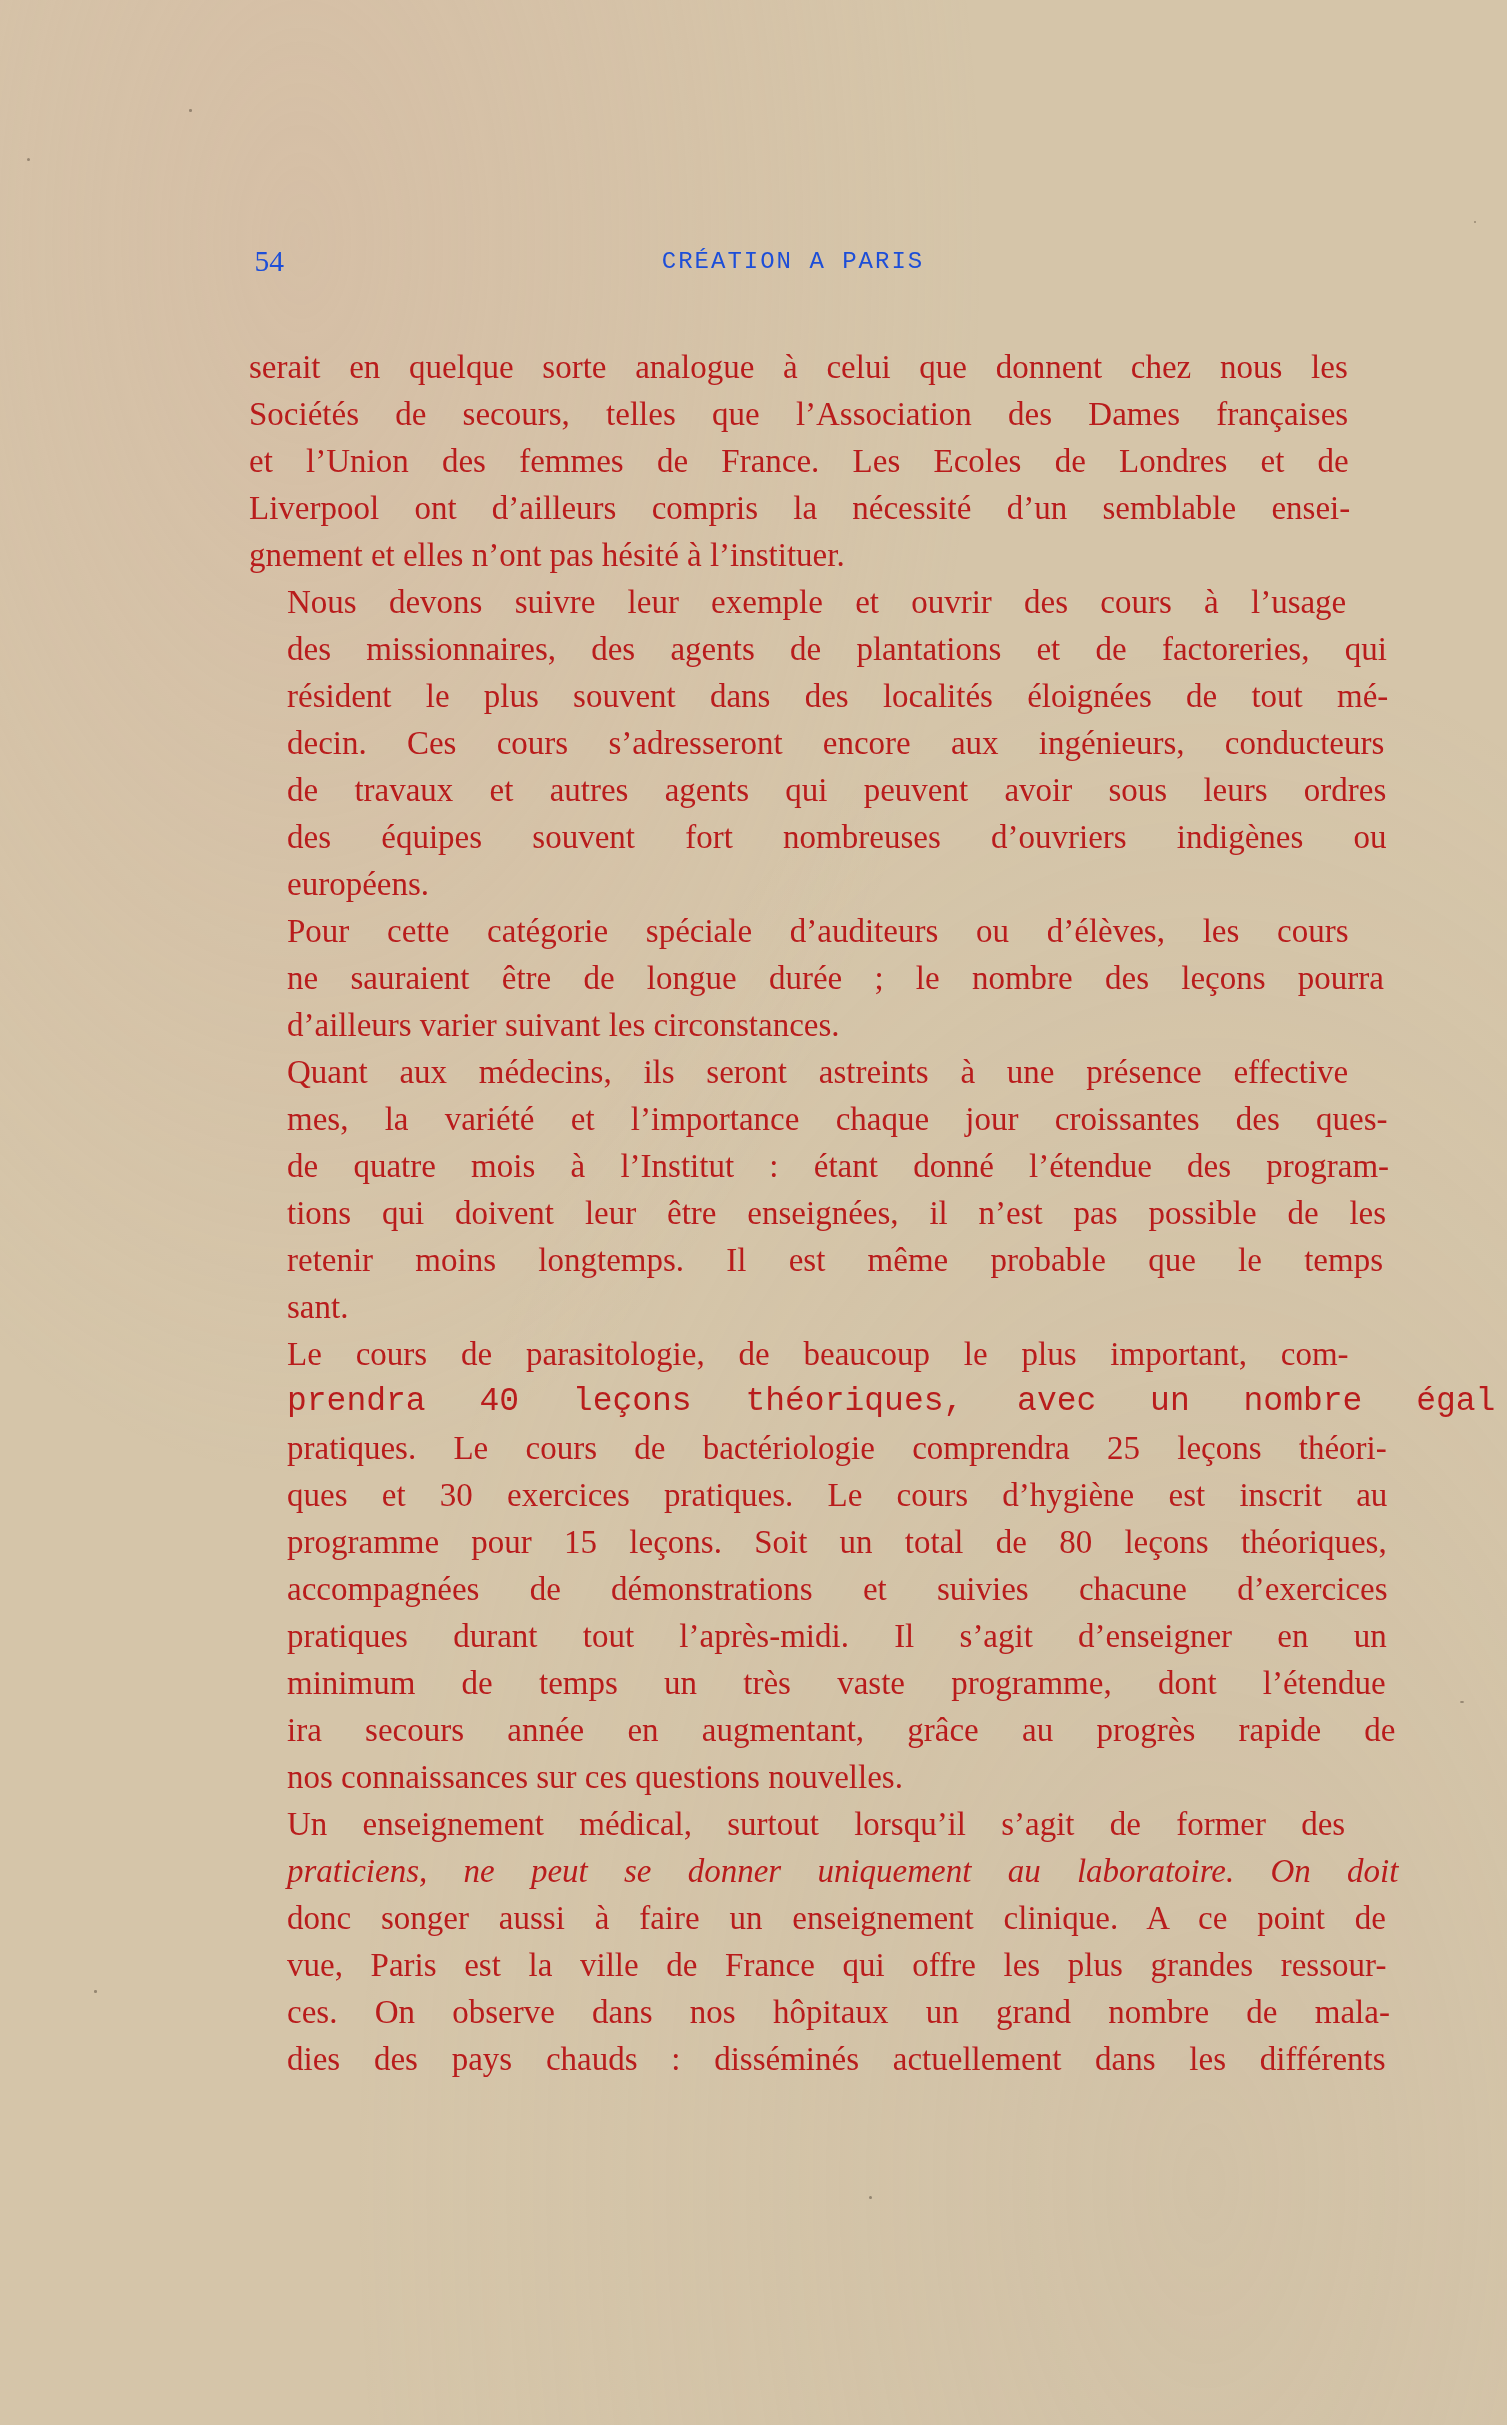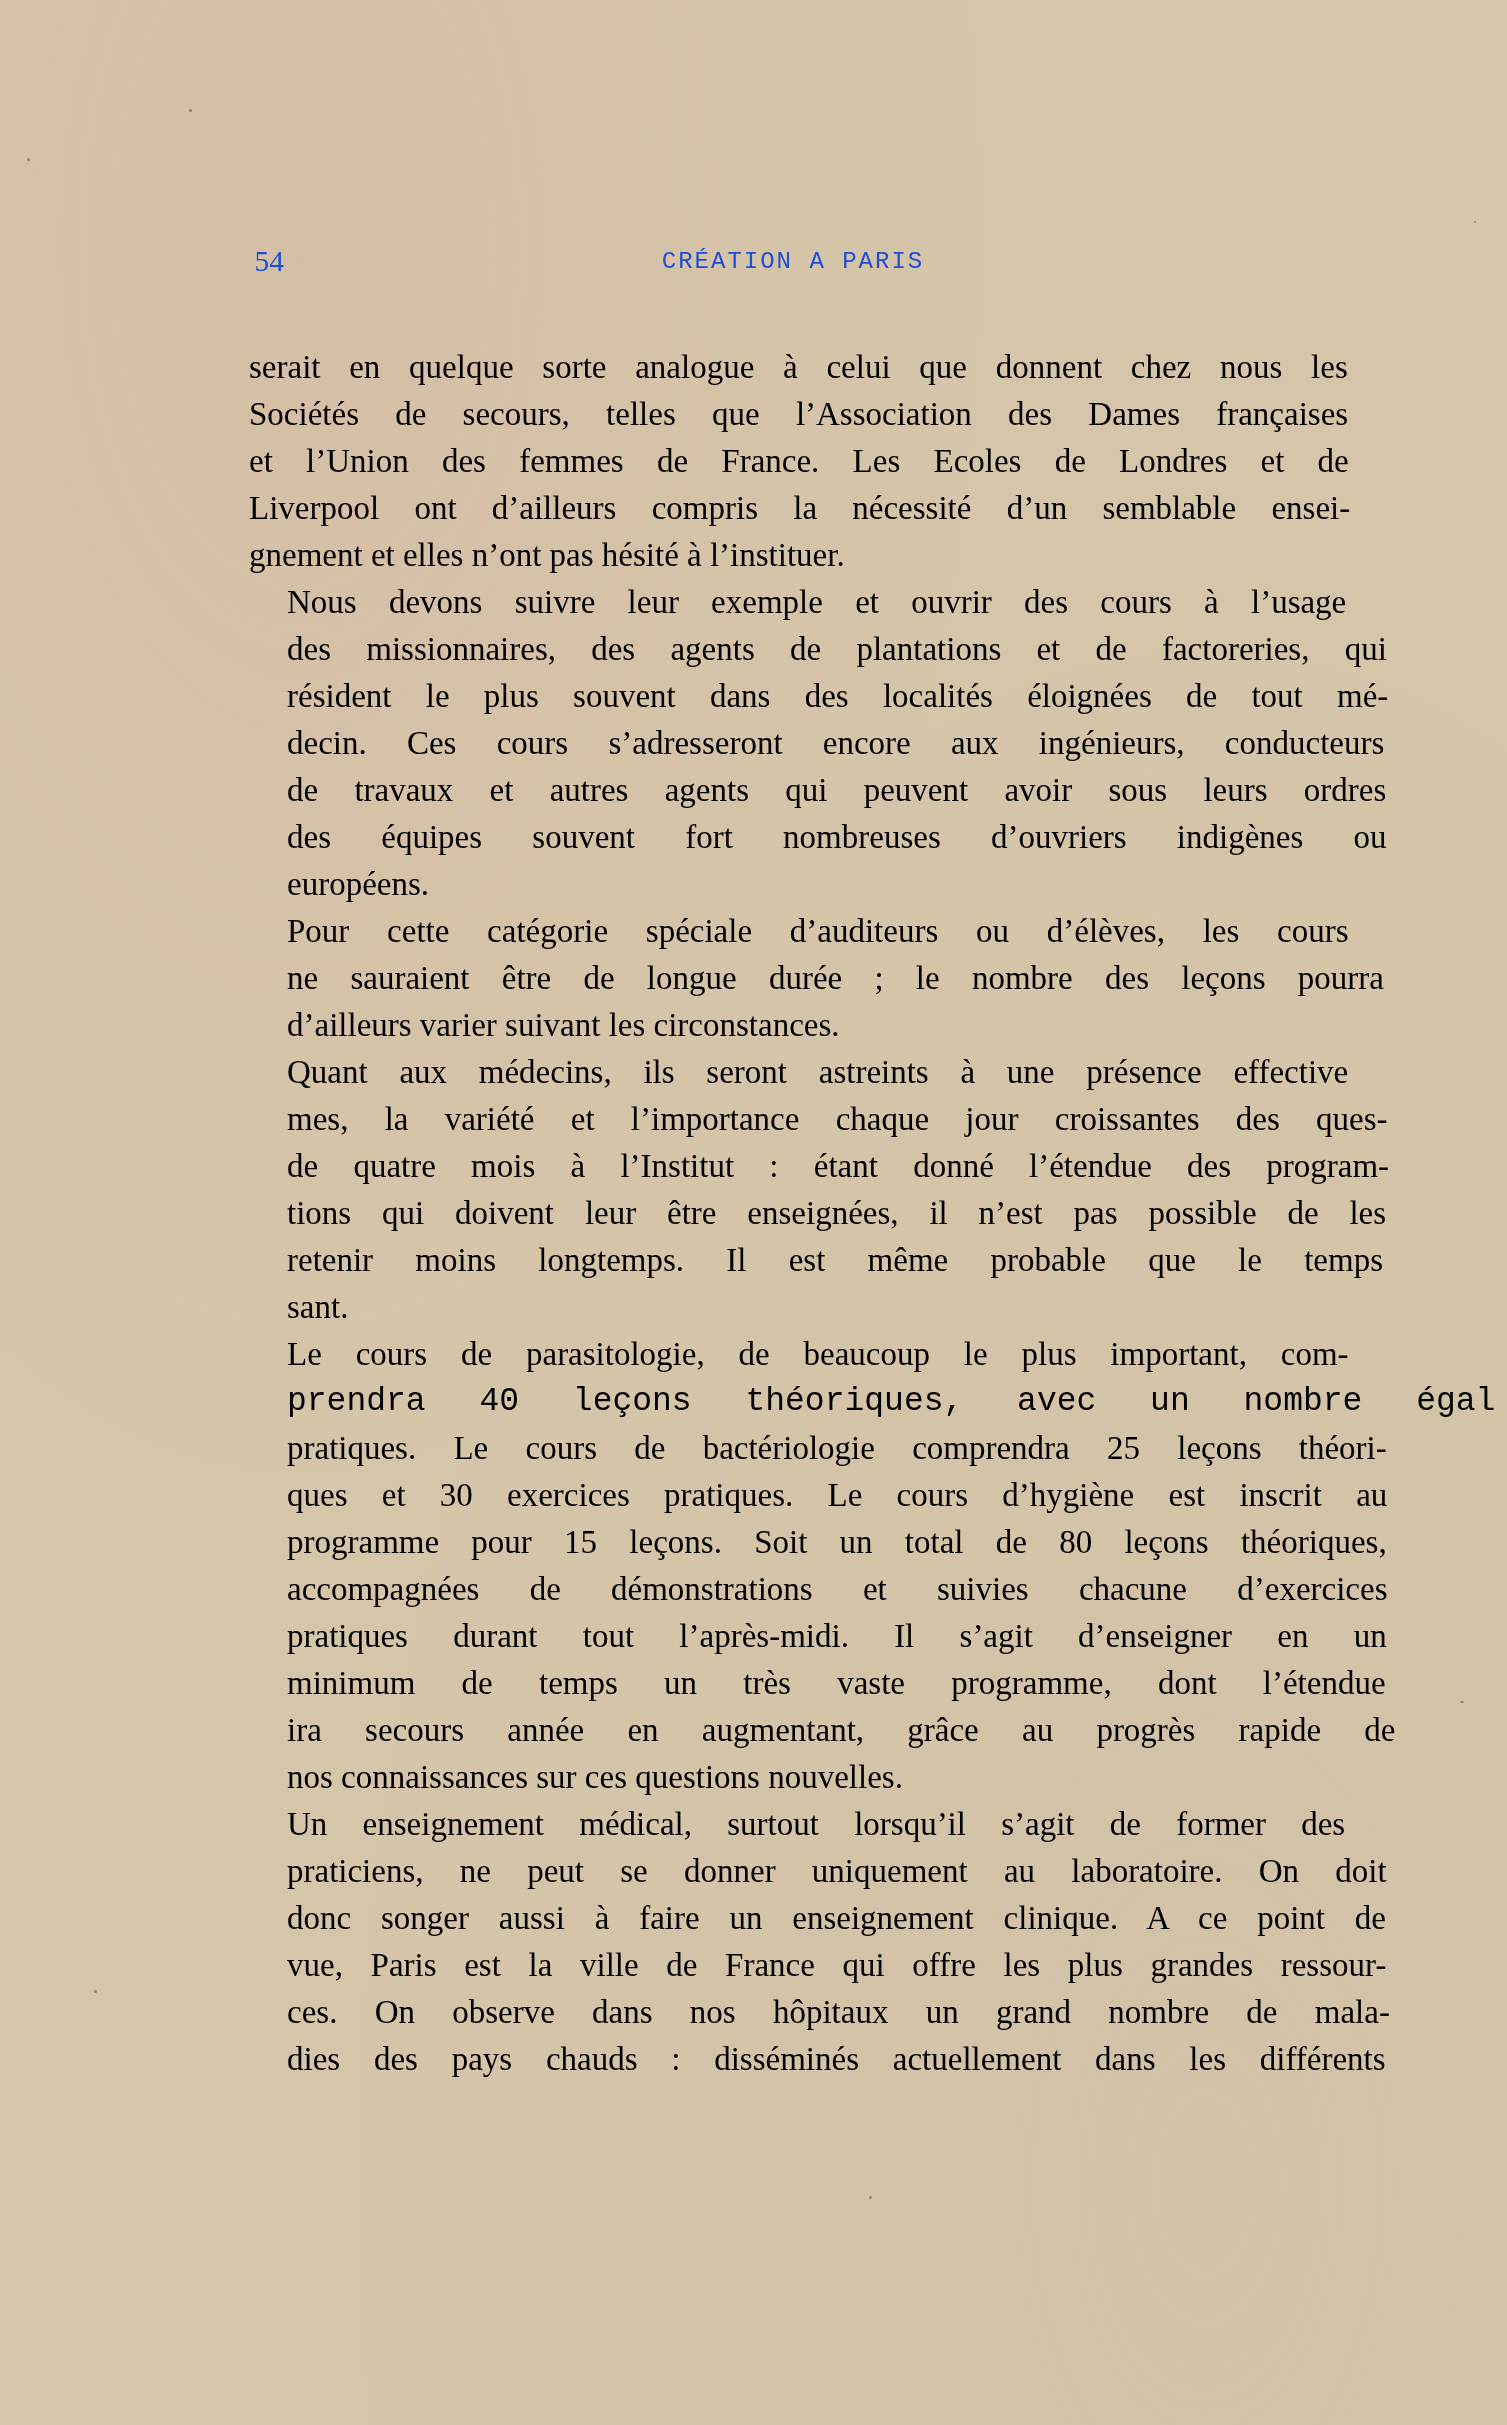--- a/index.html
+++ b/index.html
@@ -45,21 +45,21 @@
       letter-spacing: 2px;
       font-size: 24px;
       transform: translateX(-12px);
       font-family: Liberation Mono, monospace;
     }
     .body-text {
       margin-top: 59px;
       font-size: 33px;
       line-height: 47px;
       text-align: justify;
-      color: #000000;
+      color: #b91c1c;
       hyphens: none;
     }
     .para {
       margin: 0;
       text-indent: 0;
     }
     .para.indent {
       text-indent: 38px;
     }
     .line {
@@ -133,21 +133,21 @@
       <span class="line" style="white-space: nowrap; word-spacing: 24px; text-align-last: left;">programme pour 15 leçons. Soit un total de 80 leçons théoriques,</span>
       <span class="line" style="white-space: nowrap; word-spacing: 42px; text-align-last: left;">accompagnées de démonstrations et suivies chacune d’exercices</span>
       <span class="line" style="white-space: nowrap; word-spacing: 37px; text-align-last: left;">pratiques durant tout l’après-midi. Il s’agit d’enseigner en un</span>
       <span class="line" style="white-space: nowrap; word-spacing: 38px; text-align-last: left;">minimum de temps un très vaste programme, dont l’étendue</span>
       <span class="line" style="white-space: nowrap; word-spacing: 35px; text-align-last: left;">ira secours année en augmentant, grâce au progrès rapide de</span>
       <span class="line last" style="white-space: nowrap; text-align-last: left;">nos connaissances sur ces questions nouvelles.</span>
     </p>
 
     <p class="para indent">
       <span class="line" style="white-space: nowrap; word-spacing: 27px; text-align-last: left;">Un enseignement médical, surtout lorsqu’il s’agit de former des</span>
-      <span class="line" style="white-space: nowrap; word-spacing: 28px; text-align-last: left;">praticiens, ne peut se donner uniquement au laboratoire. On doit</span>
+      <span class="line" style="white-space: nowrap; word-spacing: 28px; text-align-last: left; font-style: italic;">praticiens, ne peut se donner uniquement au laboratoire. On doit</span>
       <span class="line" style="white-space: nowrap; word-spacing: 21.6px; text-align-last: left;">donc songer aussi à faire un enseignement clinique. A ce point de</span>
       <span class="line" style="white-space: nowrap; word-spacing: 19.4px; text-align-last: left;">vue, Paris est la ville de France qui offre les plus grandes ressour-</span>
       <span class="line" style="white-space: nowrap; word-spacing: 29px; text-align-last: left;">ces. On observe dans nos hôpitaux un grand nombre de mala-</span>
       <span class="line" style="white-space: nowrap; word-spacing: 25.5px; text-align-last: left;">dies des pays chauds : disséminés actuellement dans les différents</span>
     </p>
   </div>
 </div>
 
 <div class="speck" style="left:27px;top:158px;"></div>
 <div class="speck" style="left:189px;top:109px;width:2.7px;height:2.7px;"></div>

